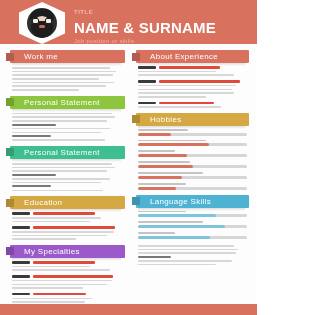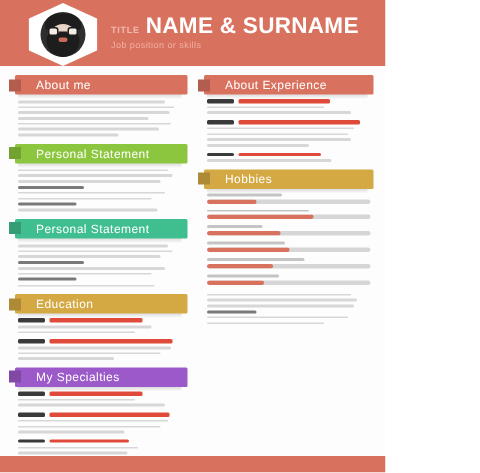--- a/index.html
+++ b/index.html
@@ -35,21 +35,21 @@
            background:#1d1d1d; border-radius:4px 4px 11px 11px; }
   .mouth { position:absolute; left:12px; top:17px; width:6px; height:3px;
            background:#c96a5a; border-radius:2px; }
   .glasses { position:absolute; left:5px; top:10px; width:20px; height:6px; }
   .lens { position:absolute; top:0; width:7px; height:6px;
           border:1.2px solid #1d1d1d; border-radius:2px; background:#f5ece6; }
   .lens.l { left:0; } .lens.r { right:0; }
   .bridge { position:absolute; left:7px; top:2.5px; width:6px; height:1.2px; background:#1d1d1d; }
 
   .header-text { position:absolute; left:74px; top:9px; }
-  .title-row { display:flex; align-items:baseline; gap:4px; }
+  .title-row { display:flex; align-items:baseline; gap:4px;flex-direction:column; }
   .title-small { font-size:6px; color:#f0b9ae; letter-spacing:.5px; font-weight:bold; }
   .title-big { font-size:15px; font-weight:bold; color:#ffffff; letter-spacing:.2px; }
   .subtitle { font-size:6px; color:#f0b0a4; margin-top:2px; letter-spacing:.3px; }
 
   
   .content { display:flex; padding:6px 6px 0 6px; gap:5px; }
   .col { width:120px; }
   .col-left { width:121px; }
   .col-right { width:119px; }
 
@@ -127,21 +127,21 @@
         <span class="title-big">NAME &amp; SURNAME</span>
       </div>
       <div class="subtitle">Job position or skills</div>
     </div>
   </div>
 
   <div class="content">
     <div class="col col-left" id="left-col">
         <div class="section">
           <div class="banner" style="--c: #d9715f;">
-            <span class="banner-label">About me</span>
+            <span class="banner-label">Work me</span>
             <div class="banner-shadow"></div>
           </div>
           <div class="body-text">
             <div class="tline" style="width: 88%;"></div>
             <div class="tline" style="width: 94%;"></div>
             <div class="tline" style="width: 91%;"></div>
             <div class="tline" style="width: 78%;"></div>
             <div class="tline" style="width: 92%;"></div>
             <div class="tline" style="width: 85%;"></div>
             <div class="tline" style="width: 60%;"></div>
@@ -302,20 +302,44 @@
             </div>
           </div>
           <div class="skill">
             <div class="skill-label" style="width: 44%;"></div>
             <div class="bar-bg">
               <div class="bar-fill" style="width: 35%; background: rgb(217, 113, 95);"></div>
             </div>
           </div>
         </div>
         <div class="section">
+          <div class="banner" style="--c: #4eb3d3;">
+            <span class="banner-label">Language Skills</span>
+            <div class="banner-shadow"></div>
+          </div>
+          <div class="skill">
+            <div class="skill-label" style="width: 44%;"></div>
+            <div class="bar-bg">
+              <div class="bar-fill" style="width: 72%; background: rgb(127, 196, 221);"></div>
+            </div>
+          </div>
+          <div class="skill">
+            <div class="skill-label" style="width: 60%;"></div>
+            <div class="bar-bg">
+              <div class="bar-fill" style="width: 80%; background: rgb(127, 196, 221);"></div>
+            </div>
+          </div>
+          <div class="skill">
+            <div class="skill-label" style="width: 34%;"></div>
+            <div class="bar-bg">
+              <div class="bar-fill" style="width: 66%; background: rgb(127, 196, 221);"></div>
+            </div>
+          </div>
+        </div>
+        <div class="section">
           <div class="body-text">
             <div class="tline" style="width: 88%;"></div>
             <div class="tline" style="width: 92%;"></div>
             <div class="tline" style="width: 90%;"></div>
             <div class="tline bold" style="width: 30%;"></div>
             <div class="tline" style="width: 86%;"></div>
             <div class="tline" style="width: 72%;"></div>
           </div>
         </div>
       </div>

